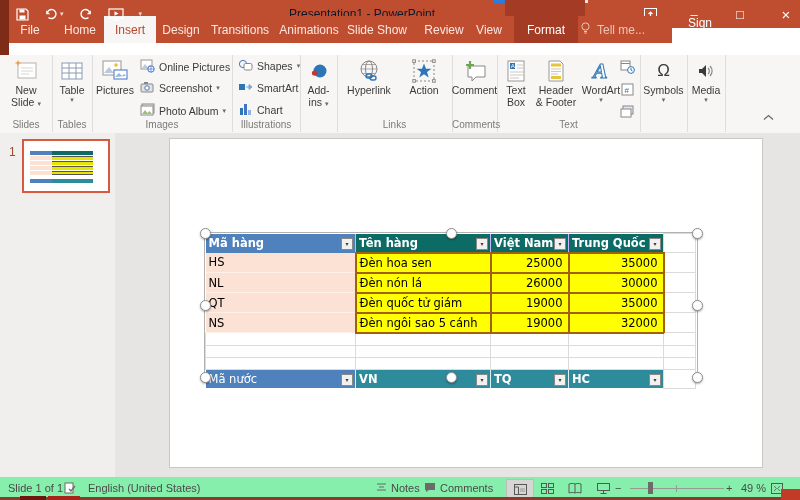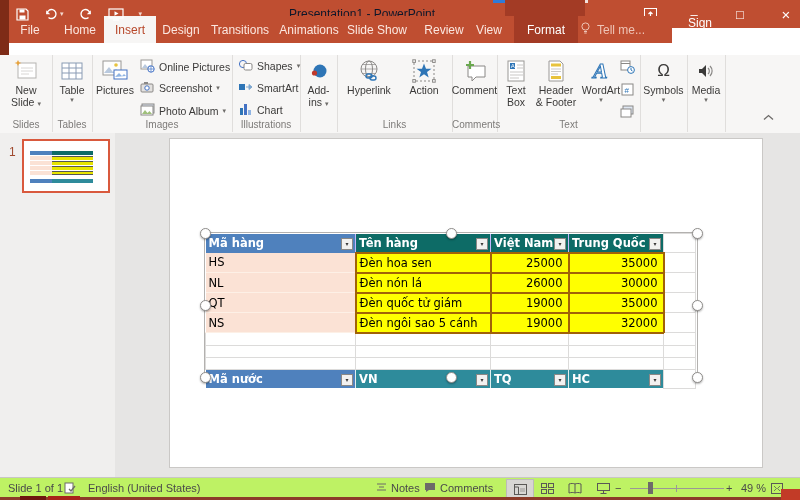--- a/index.html
+++ b/index.html
@@ -56,30 +56,30 @@
   table.ppt-table{position:absolute;left:205px;top:233px;border-collapse:collapse;table-layout:fixed;
                   font-family:"DejaVu Sans",sans-serif;font-size:11.5px}
   .ppt-table td{padding:0 3px;height:18px;line-height:18px;overflow:hidden;white-space:nowrap;position:relative}
   td.hb{background:var(--header-blue,#4f81bd);color:#fff;font-weight:bold}
   td.ht{background:var(--header-teal,#0d6b66);color:#fff;font-weight:bold;border-left:1px solid #c4b5fd}
   td.pc{background:var(--peach,#fbe2d5);border-bottom:1px solid #fdf0e6}
   td.py{background:var(--yellow,#ffff00);border:2px solid #a16207;color:#000}
   td.num{text-align:right;padding-right:5px}
   td.gd{border:1px solid #dcdbda;background:#fff}
   tr.empty td{height:11px;line-height:11px}
-  td.fb{background:var(--header-blue,#4f81bd);color:#fff;font-weight:bold}
+  td.fb{background:var(--header-blue,#4f81bd);color:#fff;font-weight:normal}
   td.ft{background:var(--footer-teal,#2e8b9b);color:#fff;font-weight:bold;border-left:1px solid #e3efef}
   .filter-btn{position:absolute;right:2px;top:4px;width:10px;height:10px;background:#f2f1f0;border:1px solid #8a8886;
               display:flex;align-items:center;justify-content:center;font-size:6px;color:#3b3a39;line-height:1}
   .sel-box{position:absolute;left:204px;top:232px;width:492px;height:145px;border:1px solid #b3b1af;pointer-events:none}
   .handle{position:absolute;width:9px;height:9px;border-radius:50%;background:#fff;border:1px solid #8f8d8b;
           box-shadow:0 1px 2px rgba(0,0,0,.3);z-index:4}
 
   
-  .statusbar{position:absolute;left:0;top:477px;width:800px;height:20px;background:#bef264;border-top:1px solid #c8c6c4;
+  .statusbar{position:absolute;left:0;top:477px;width:800px;height:20px;background:#86efac;border-top:1px solid #c8c6c4;
              font-size:11px;color:#4a4a4a}
   .sb{position:absolute;top:0;height:20px;display:flex;align-items:center;gap:4px;white-space:nowrap}
   .viewbtn{position:absolute;top:1px;width:26px;height:18px;display:flex;align-items:center;justify-content:center}
   .viewbtn.active{background:#d8d6d4;border:1px solid #bdbbb9}
   .zoom-track{position:absolute;left:630px;top:10px;width:94px;height:1px;background:#9a9896}
   .zoom-tick{position:absolute;left:676px;top:7px;width:1px;height:7px;background:#9a9896}
   .zoom-thumb{position:absolute;left:648px;top:4px;width:5px;height:12px;background:#6d6b69}
 
   .bottom-strip{position:absolute;left:0;top:497px;width:800px;height:3px;background:#8c3b2a}
   .blred1{position:absolute;left:20px;top:496px;width:26px;height:4px;background:#6e1510}

